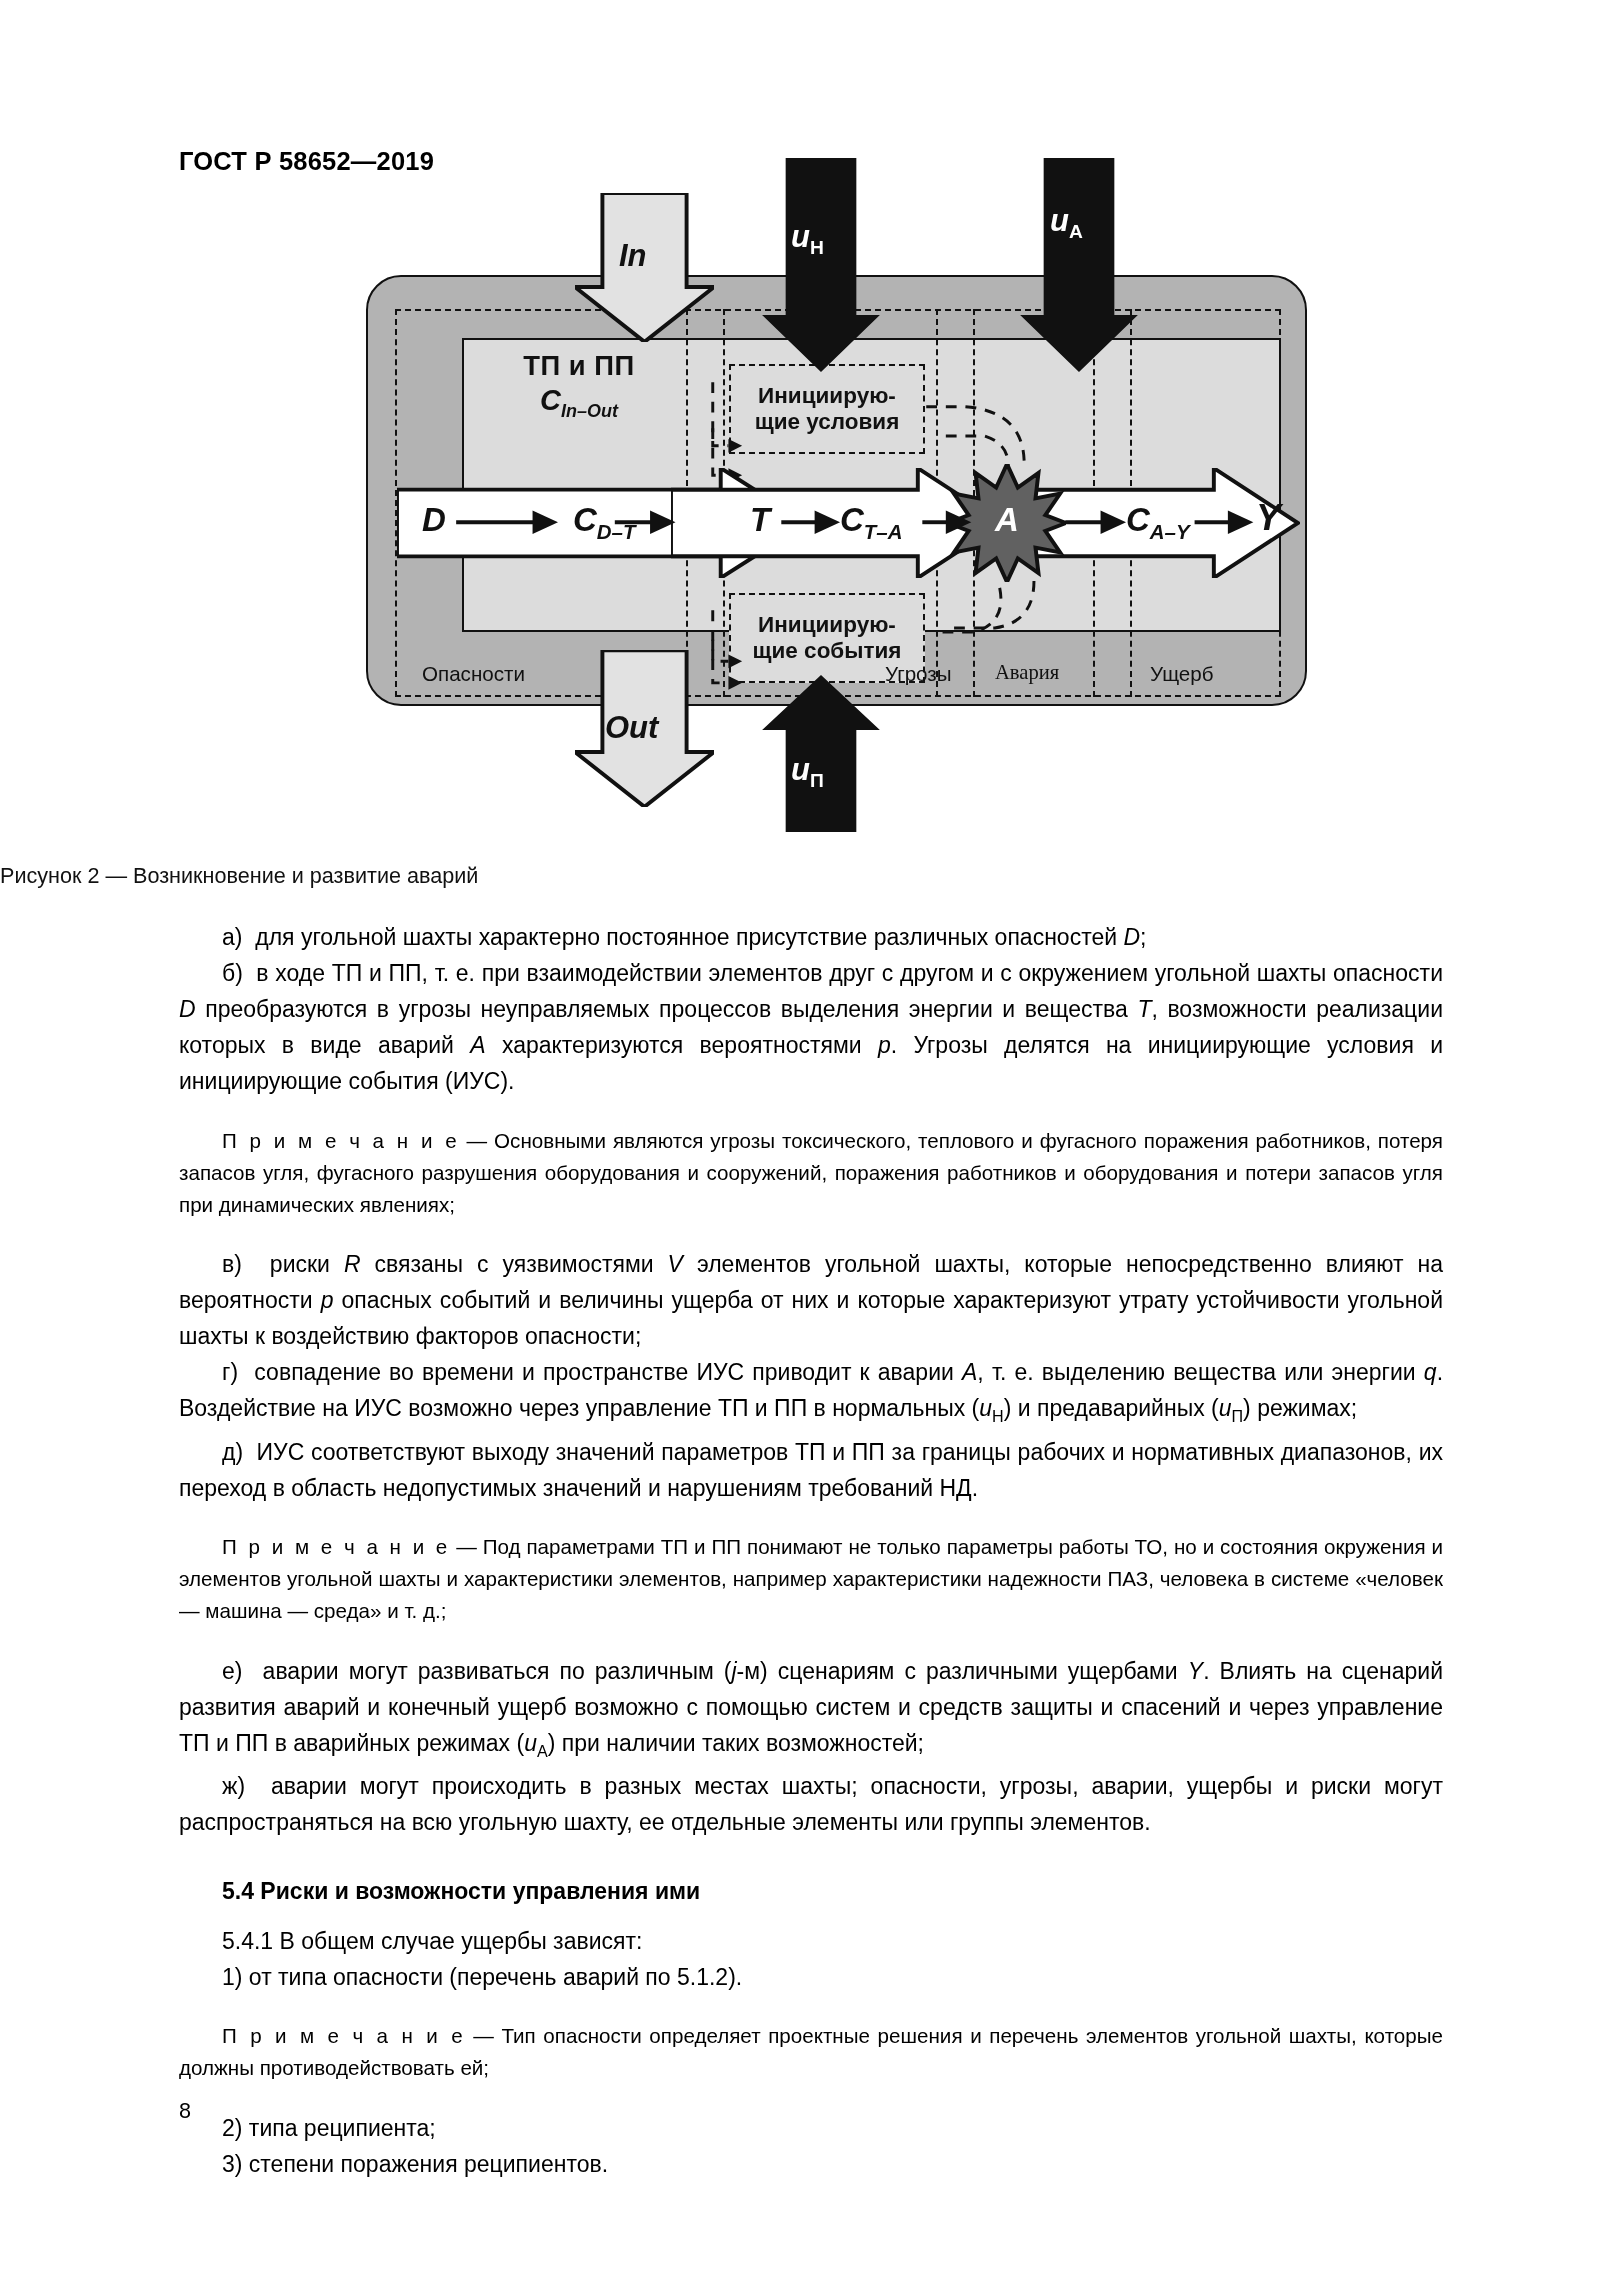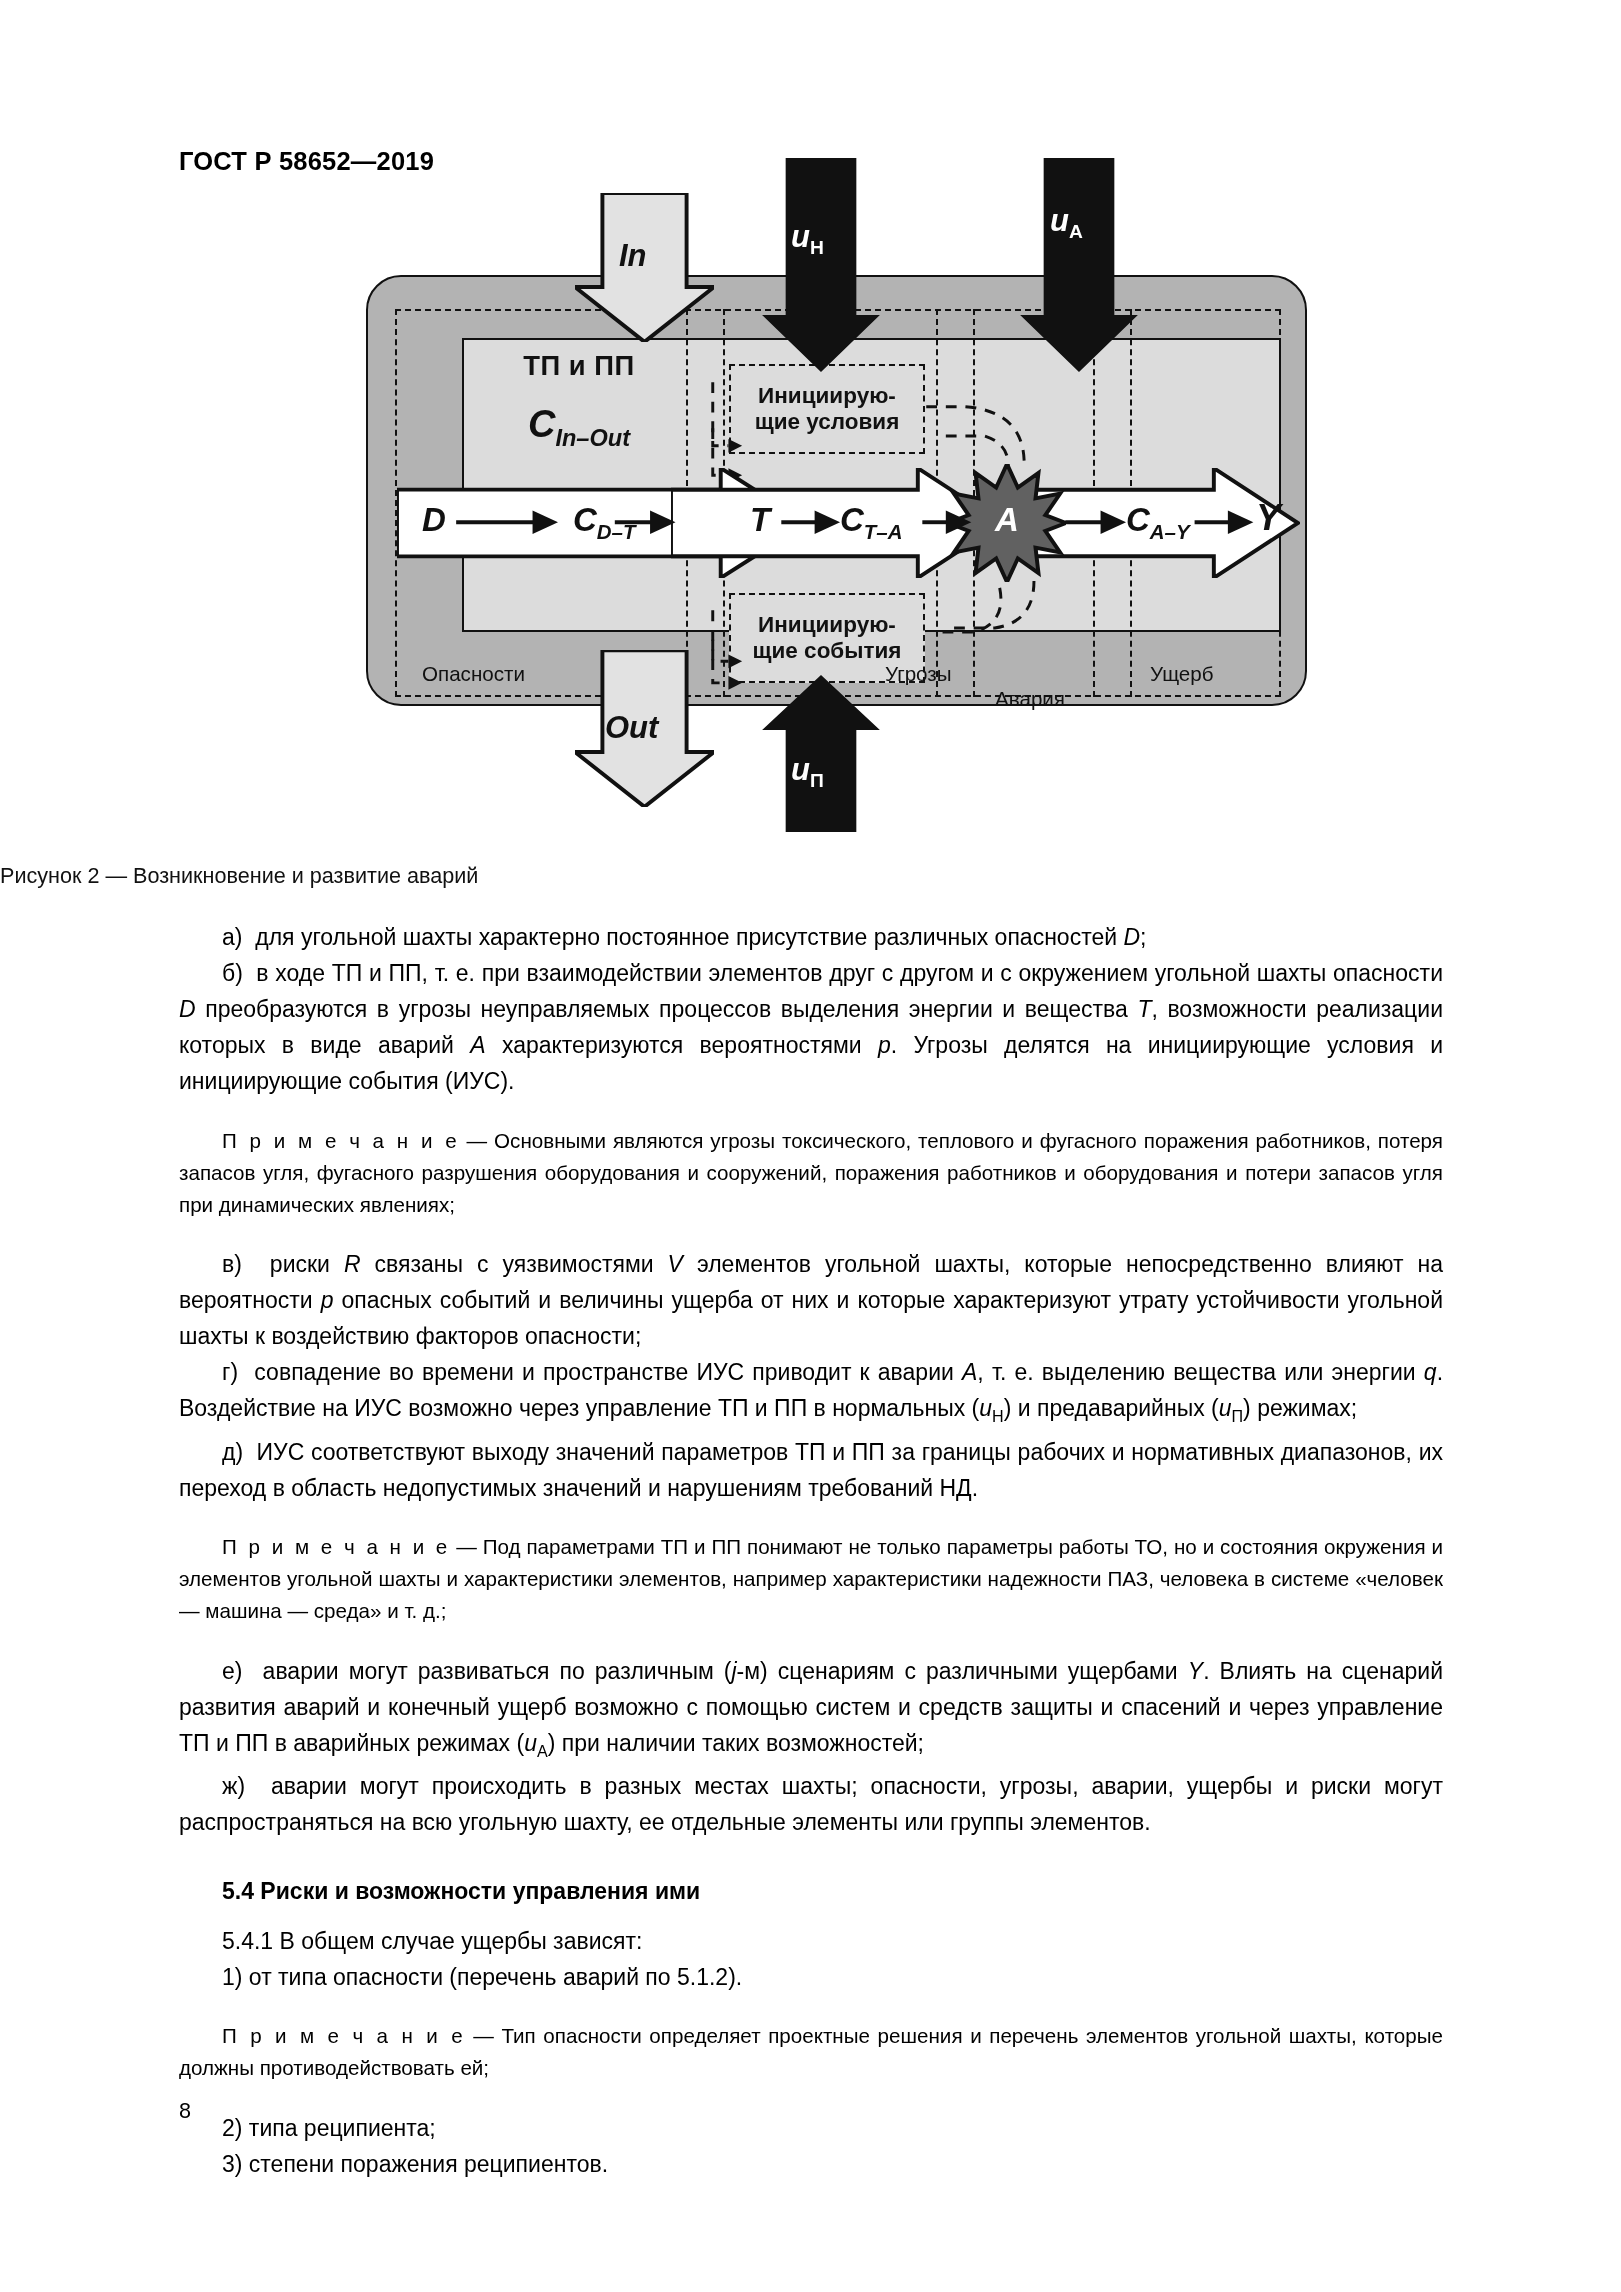--- a/index.html
+++ b/index.html
@@ -103,21 +103,21 @@
   .tp-box {
     position: absolute;
     left: 125px;
     top: 149px;
     width: 212px;
     height: 127px;
     text-align: center;
     color: #111;
   }
   .tp-line1 { font-size: 27.4px; font-weight: bold; letter-spacing: 0.5px; }
-  .tp-line2 { font-size: 38px; font-weight: bold; font-style: italic; margin-top: 21px;}
+  .tp-line2 { font-size: 29px; font-weight: bold; font-style: italic; margin-top: 2px;}
   .tp-line2 sub { font-size: 0.62em; font-style: italic; }
 
   
   .ius {
     position: absolute;
     border: 2.9px dashed #111;
     background: #dcdcdc;
     box-sizing: border-box;
     font-size: 22.5px;
     font-weight: bold;
@@ -342,21 +342,21 @@
 
     <svg class="blockarrow" style="left:414px; top:474px; width:118px; height:157px;" viewBox="0 0 120 160" width="118" height="157">
       <polygon points="60,0 120,56 96,56 96,160 24,160 24,56 0,56" fill="#111111"></polygon>
     </svg>
     <div class="glyph" style="left:443px; top:551px; font-size:31px; color:#ffffff;">
       <span>u</span><sub style="font-style:normal;">П</sub>
     </div>
 
     <div class="zone-label" style="left:74px; top:461px;">Опасности</div>
     <div class="zone-label" style="left:537px; top:461px;">Угрозы</div>
-    <div class="zone-label" style="left:647px; top:486px;">Авария</div>
+    <div class="zone-label" style="left:647px; top:460px;font-family:Liberation Serif, serif;">Авария</div>
     <div class="zone-label" style="left:802px; top:461px;">Ущерб</div>
 
   </div>
 
   <div class="fig-caption">Рисунок 2 — Возникновение и развитие аварий</div>
 
   <div class="body">
 
     <p class="p ind">а)&nbsp; для угольной шахты характерно постоянное присутствие различных опасностей <i class="v">D</i>;</p>
 

